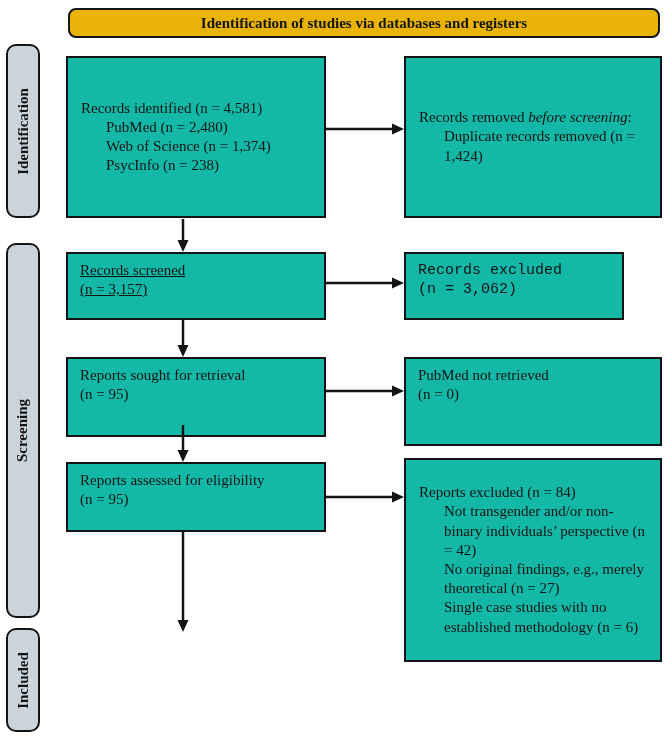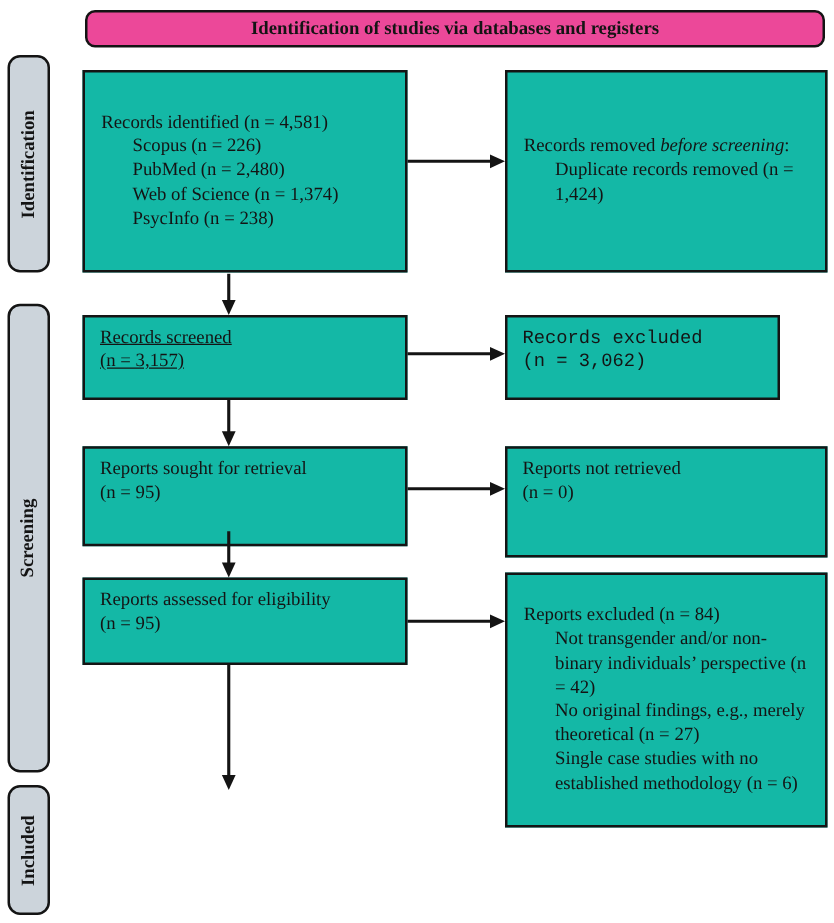--- a/index.html
+++ b/index.html
@@ -9,21 +9,21 @@
     height: 738px;
     background: #ffffff;
     font-family: "Liberation Serif", "DejaVu Serif", serif;
     color: #141414;
     overflow: hidden;
   }
   .header {
     position: absolute;
     left: 68px; top: 8px; width: 592px; height: 30px;
     box-sizing: border-box;
-    background: #ec4899;
+    background: #eab308;
     border: 2.5px solid #141414;
     border-radius: 8px;
     display: flex; align-items: center; justify-content: center;
     font-weight: bold;
     font-size: 15px;
   }
   .stage-label {
     position: absolute;
     box-sizing: border-box;
     background: #ccd4db;
@@ -67,21 +67,20 @@
   <div class="stage-label" style="left:6px; top:243px; width:34px; height:375px;">
     <span class="rot">Screening</span>
   </div>
   <div class="stage-label" style="left:6px; top:628px; width:34px; height:104px;">
     <span class="rot">Included</span>
   </div>
 
   <div class="box vcenter" style="left:66px; top:56px; width:260px; height:162px;">
     <div class="inner">
       <div>Records identified (n = 4,581)</div>
-      <div class="indent">Scopus (n = 226)</div>
       <div class="indent">PubMed (n = 2,480)</div>
       <div class="indent">Web of Science (n = 1,374)</div>
       <div class="indent">PsycInfo (n = 238)</div>
     </div>
   </div>
 
   <div class="box pad" style="left:66px; top:252px; width:260px; height:68px;text-decoration:underline;">
     <div>Records screened</div>
     <div>(n = 3,157)</div>
   </div>
@@ -103,21 +102,21 @@
       <div class="indent">Duplicate records removed (n = 1,424)</div>
     </div>
   </div>
 
   <div class="box pad" style="left:404px; top:252px; width:220px; height:68px;font-family:Liberation Mono, monospace;">
     <div>Records excluded</div>
     <div>(n = 3,062)</div>
   </div>
 
   <div class="box pad" style="left:404px; top:357px; width:258px; height:89px;">
-    <div>Reports not retrieved</div>
+    <div>PubMed not retrieved</div>
     <div>(n = 0)</div>
   </div>
 
   <div class="box vcenter" style="left:404px; top:458px; width:258px; height:204px;">
     <div class="inner">
       <div>Reports excluded (n = 84)</div>
       <div class="indent">Not transgender and/or non-binary individuals’ perspective (n = 42)</div>
       <div class="indent">No original findings, e.g., merely theoretical (n = 27)</div>
       <div class="indent">Single case studies with no established methodology (n = 6)</div>
     </div>

